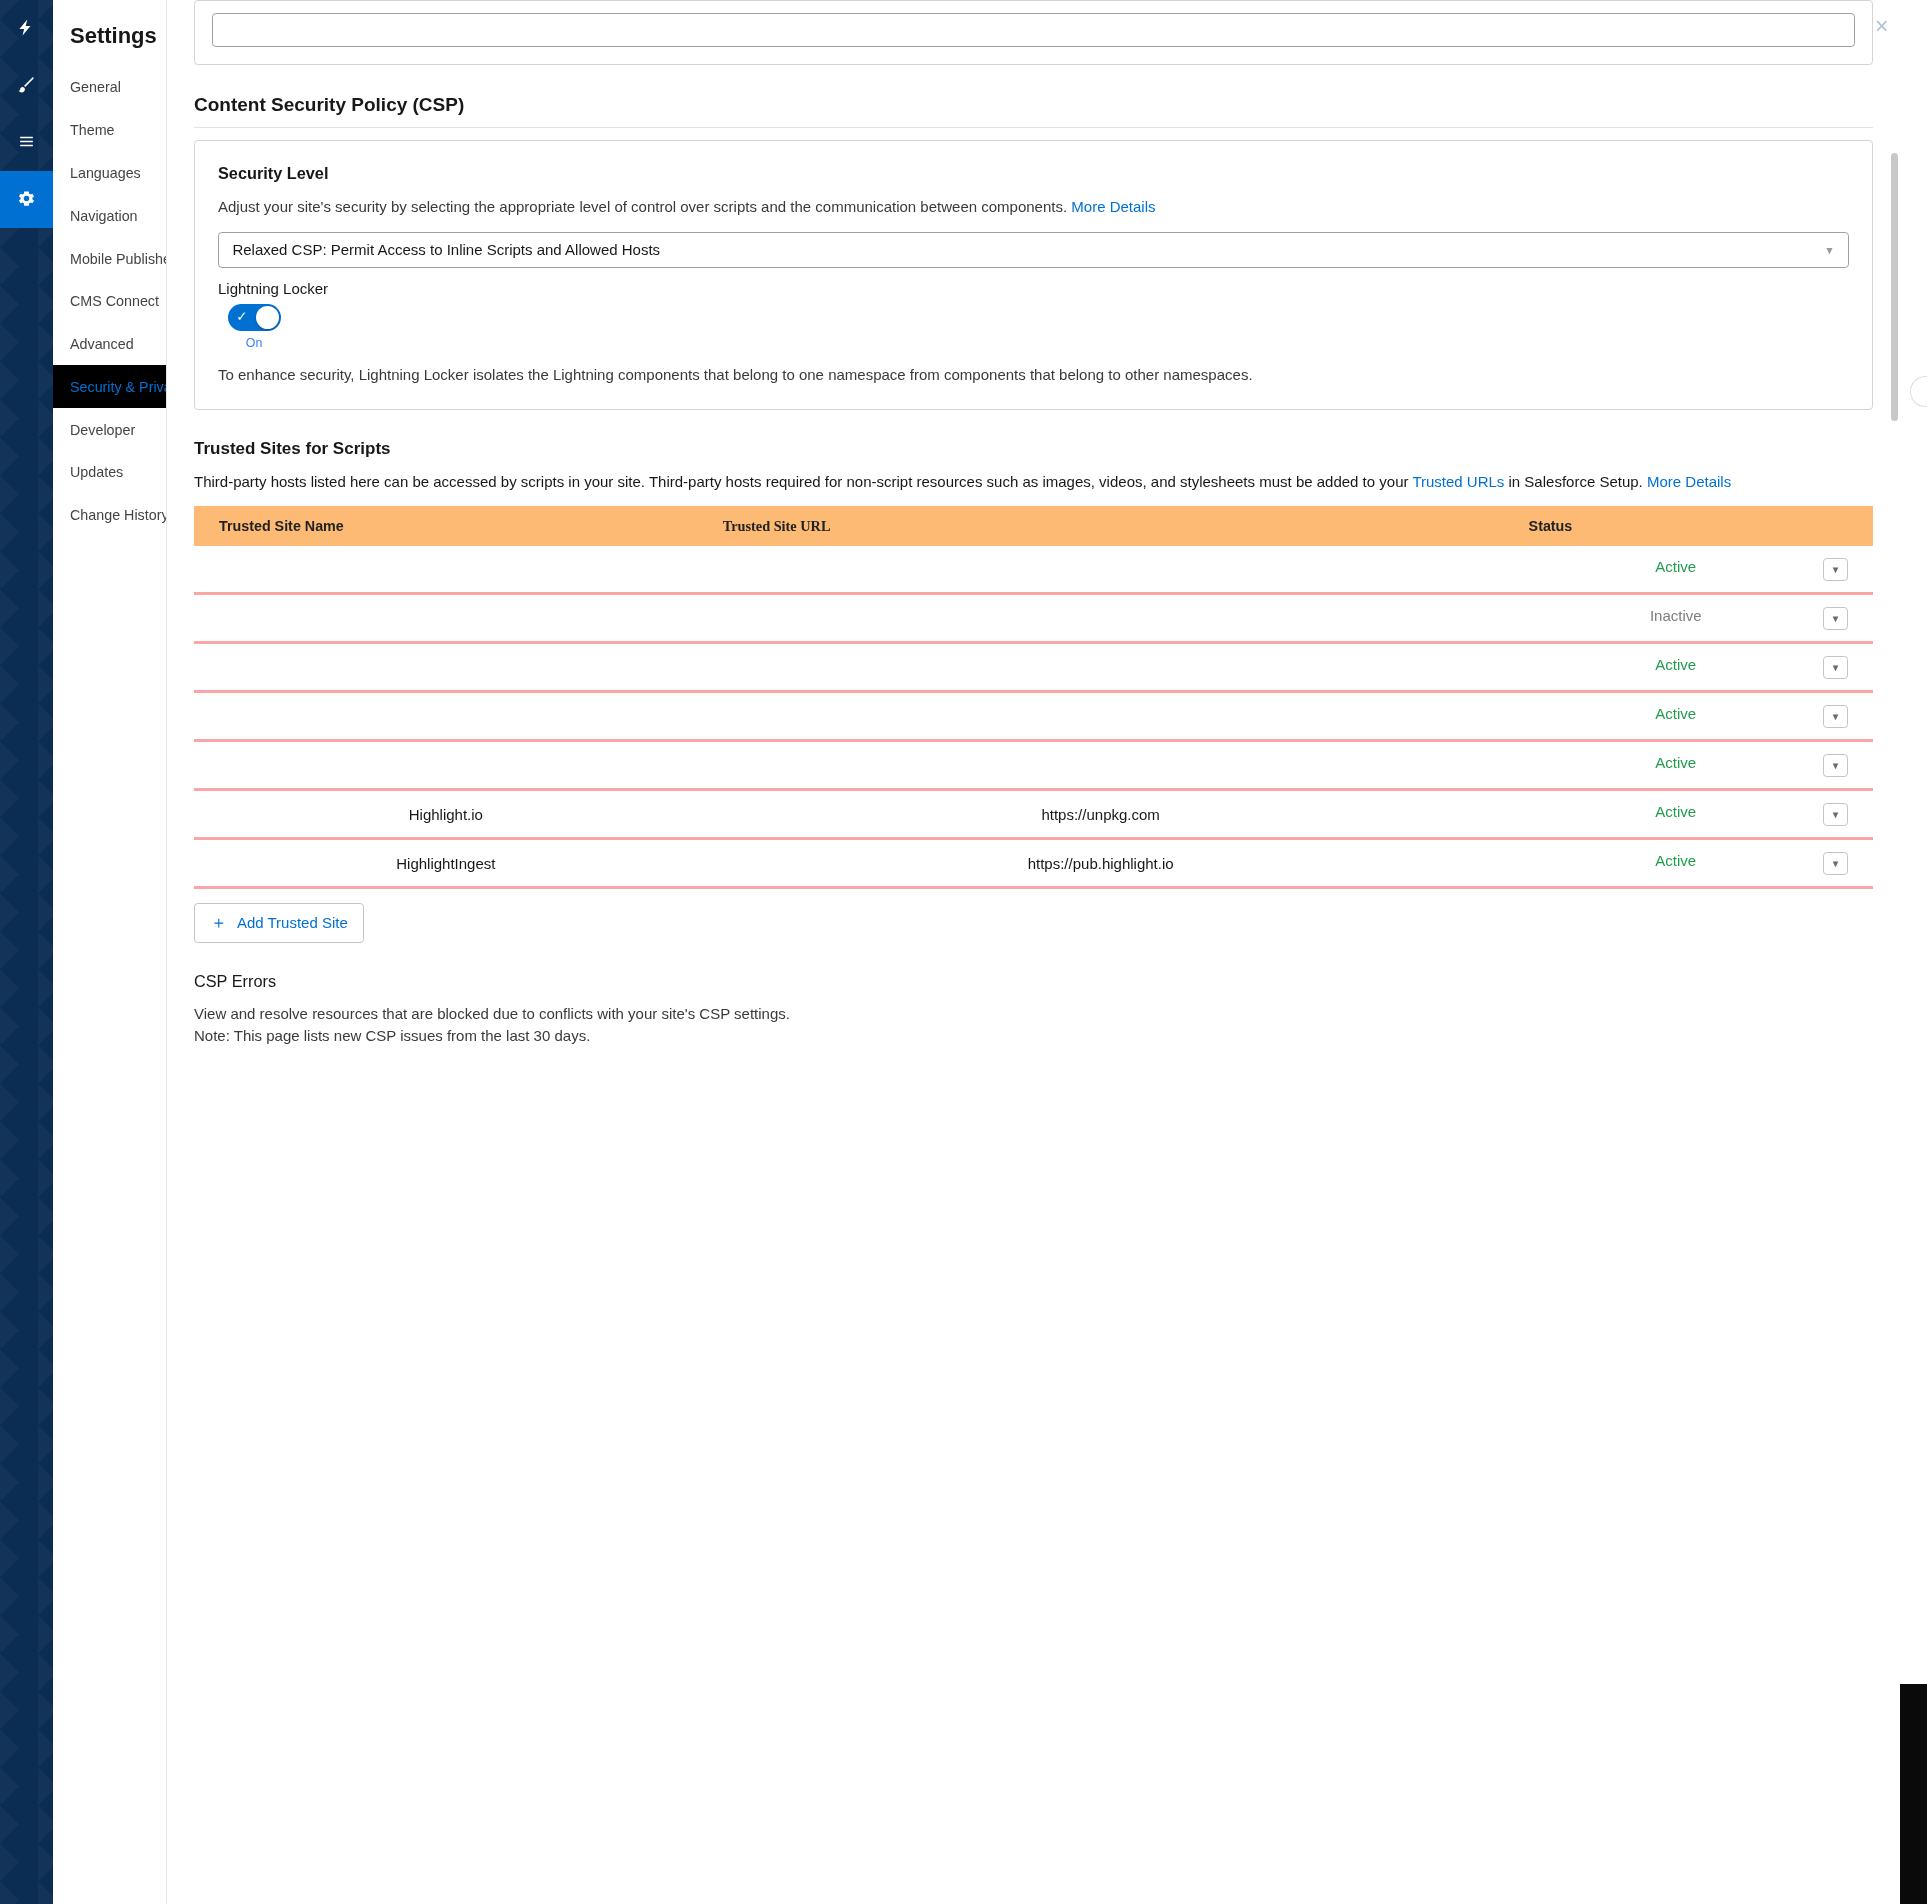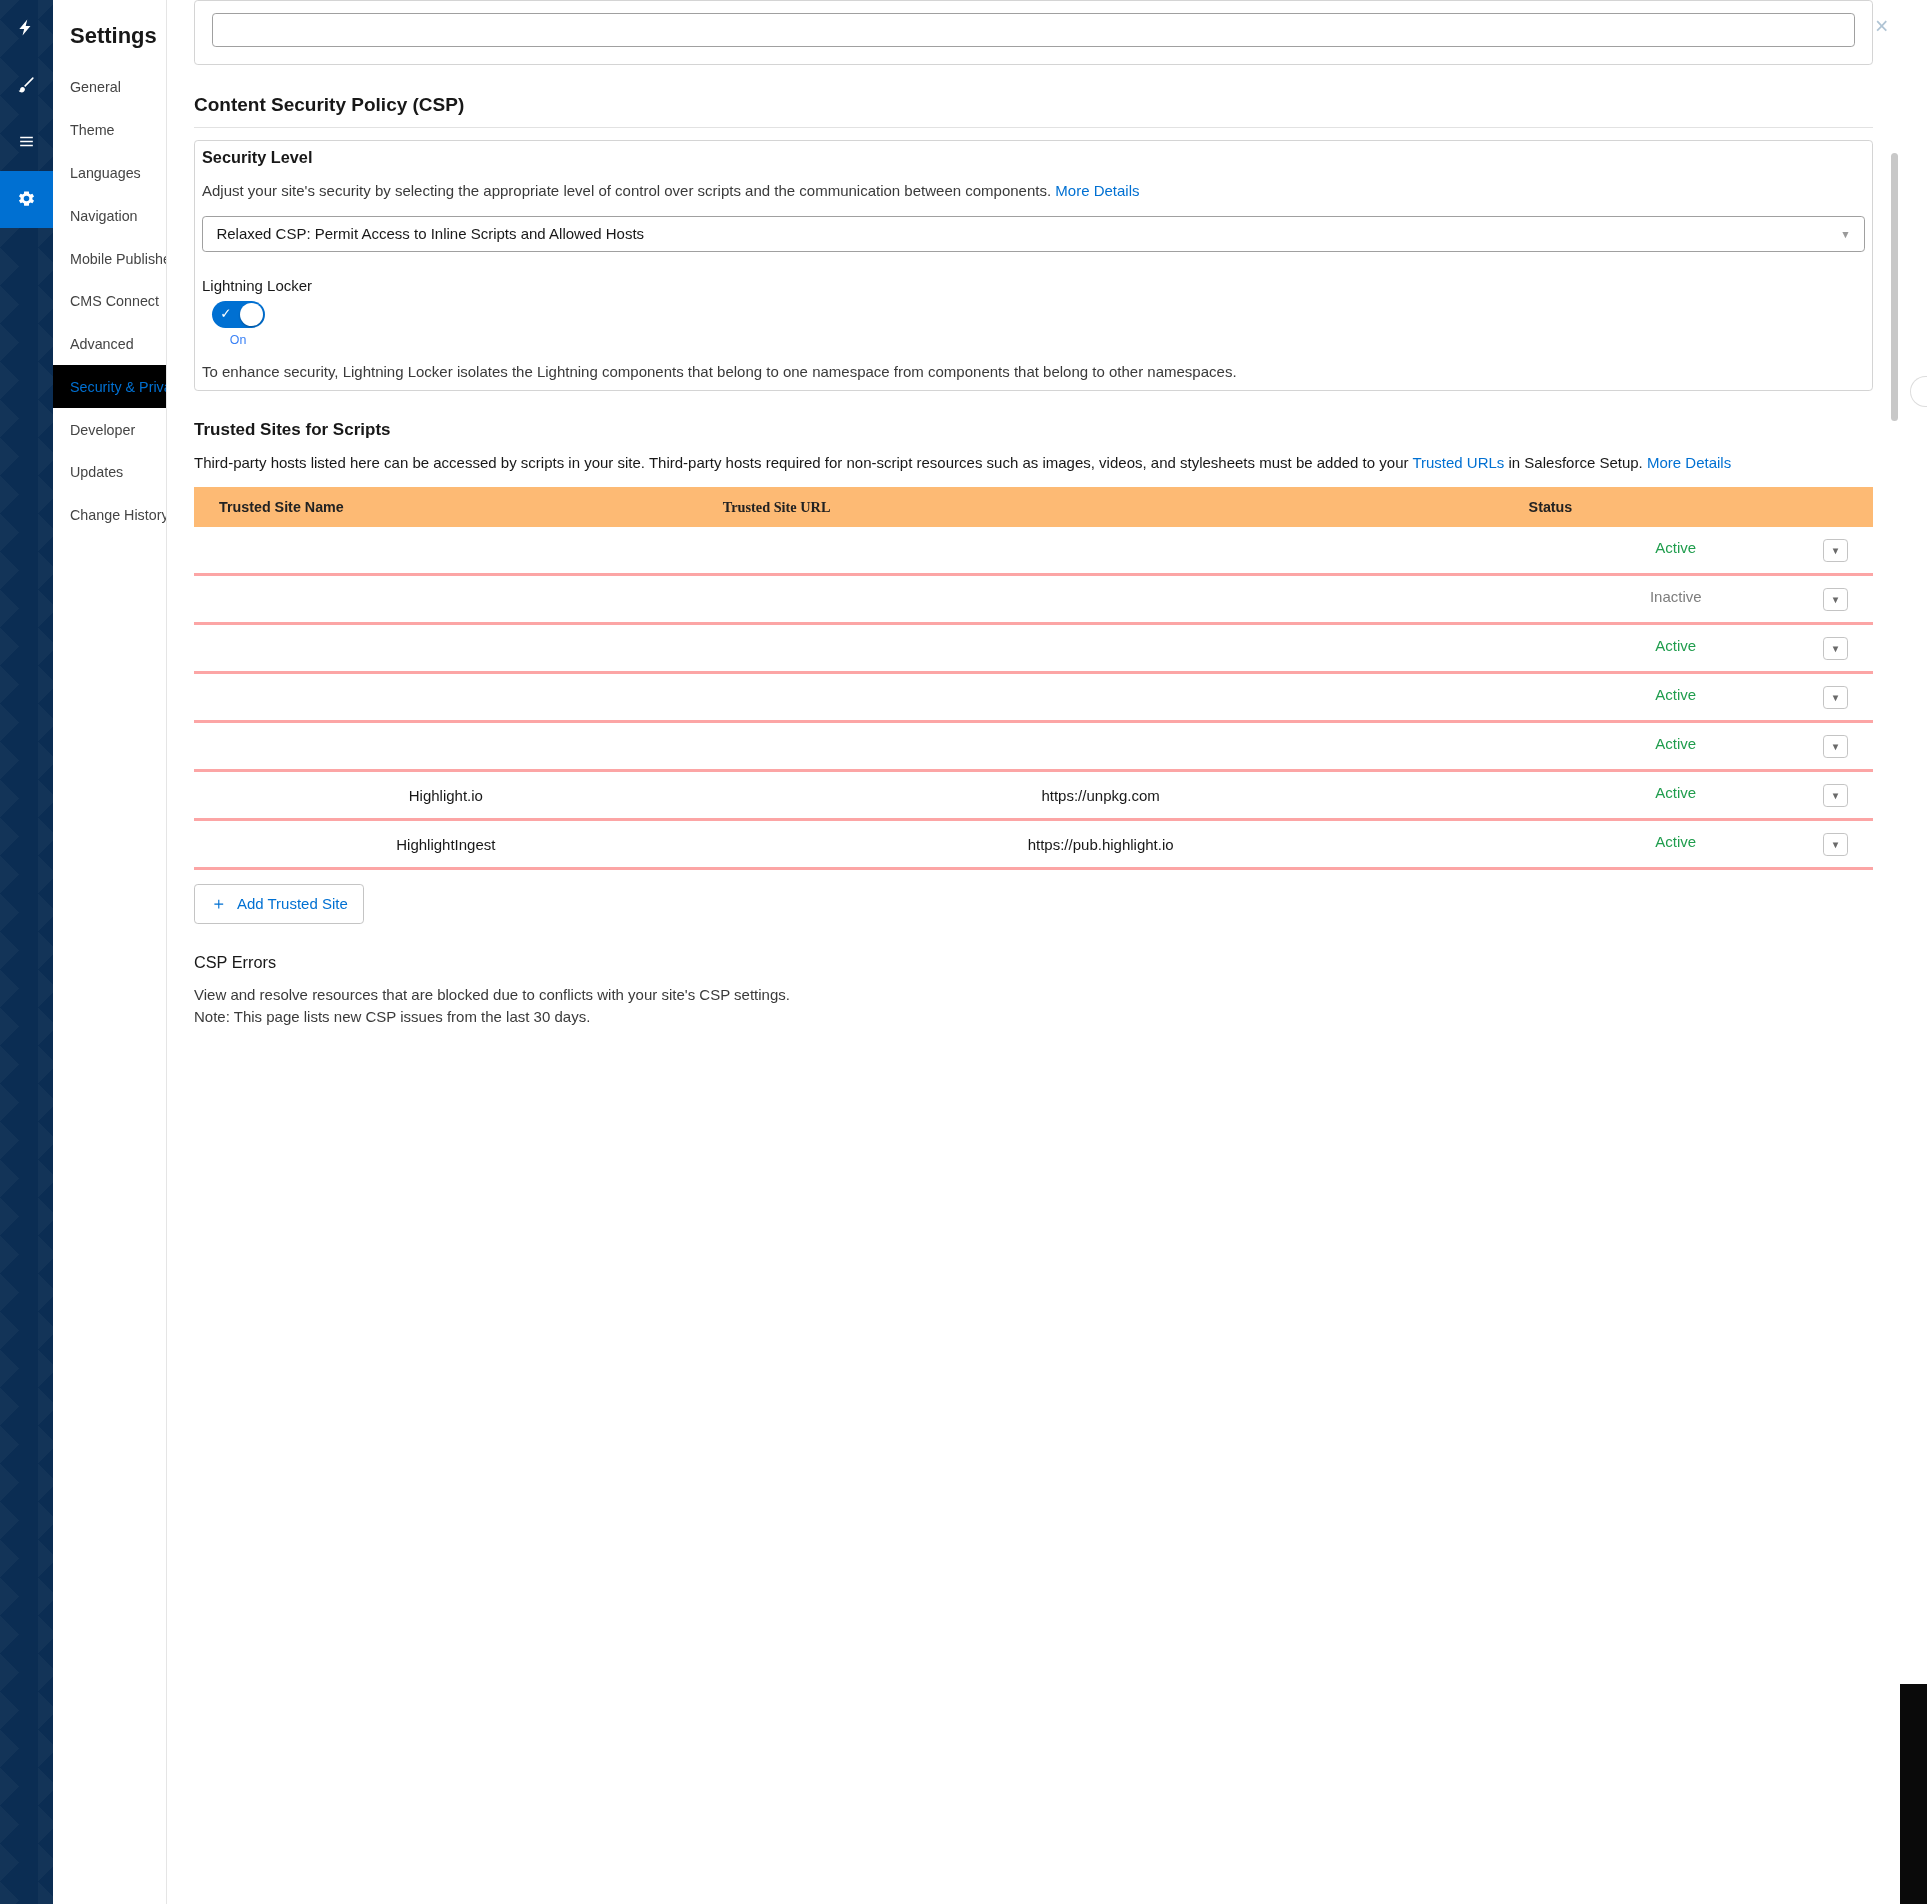--- a/index.html
+++ b/index.html
@@ -108,21 +108,21 @@
   }
   hr.section-hr {
     border: none;
     border-top: 1px solid #e2e2e2;
     margin-bottom: 11.5px;
   }
 
   .card {
     border: 1px solid #d4d4d4;
     border-radius: 3.8px;
-    padding: 7px;
+    padding: 23px;
     margin-bottom: 29px;
   }
   .card h3 {
     font-size: 16.3px;
     font-weight: 600;
     margin-bottom: 13.4px;
   }
   .desc {
     font-size: 15px;
     line-height: 1.5;
@@ -133,21 +133,21 @@
 
   .select {
     border: 1px solid #a0a0a0;
     border-radius: 3.8px;
     height: 36px;
     display: flex;
     align-items: center;
     justify-content: space-between;
     padding: 0 13.4px;
     cursor: pointer;
-    margin-bottom: 25px;
+    margin-bottom: 12px;
     font-size: 15px;
     gap: 12px;
   }
   .select .tri { color: #9a9a9a; font-size: 10.5px; }
 
   .sub-label {
     font-size: 15px;
     margin-bottom: 7.6px;
   }
 

